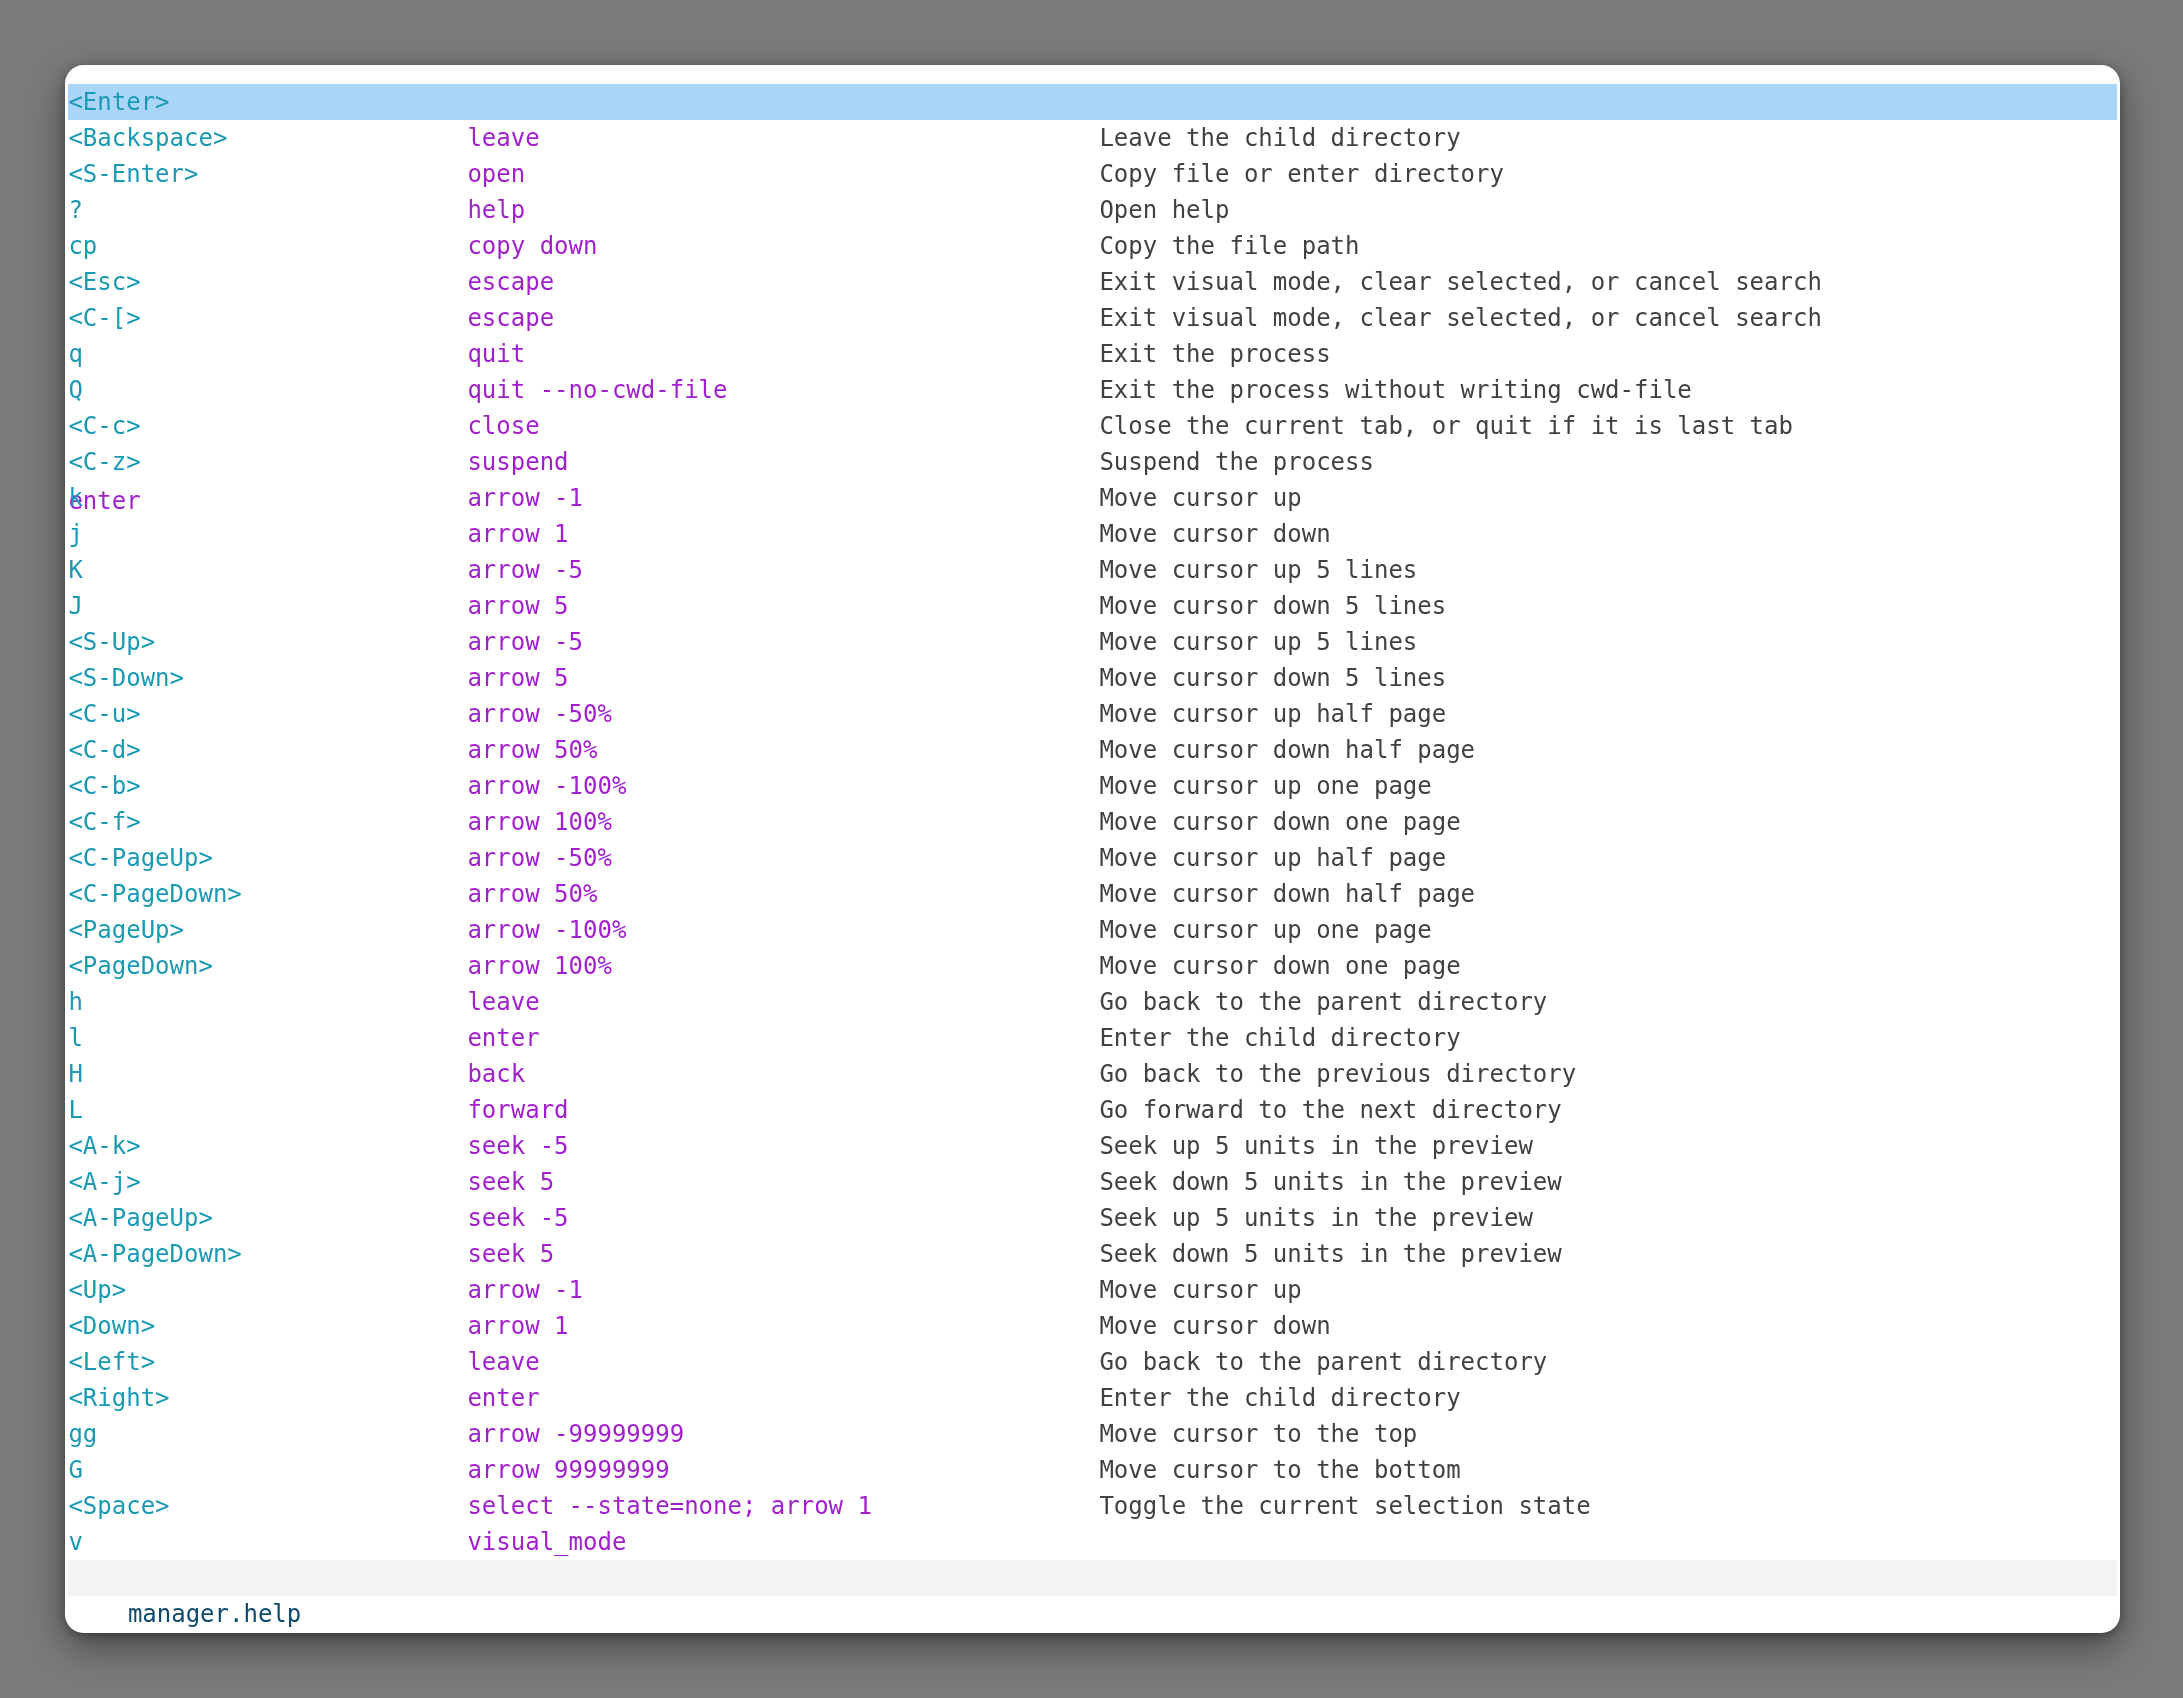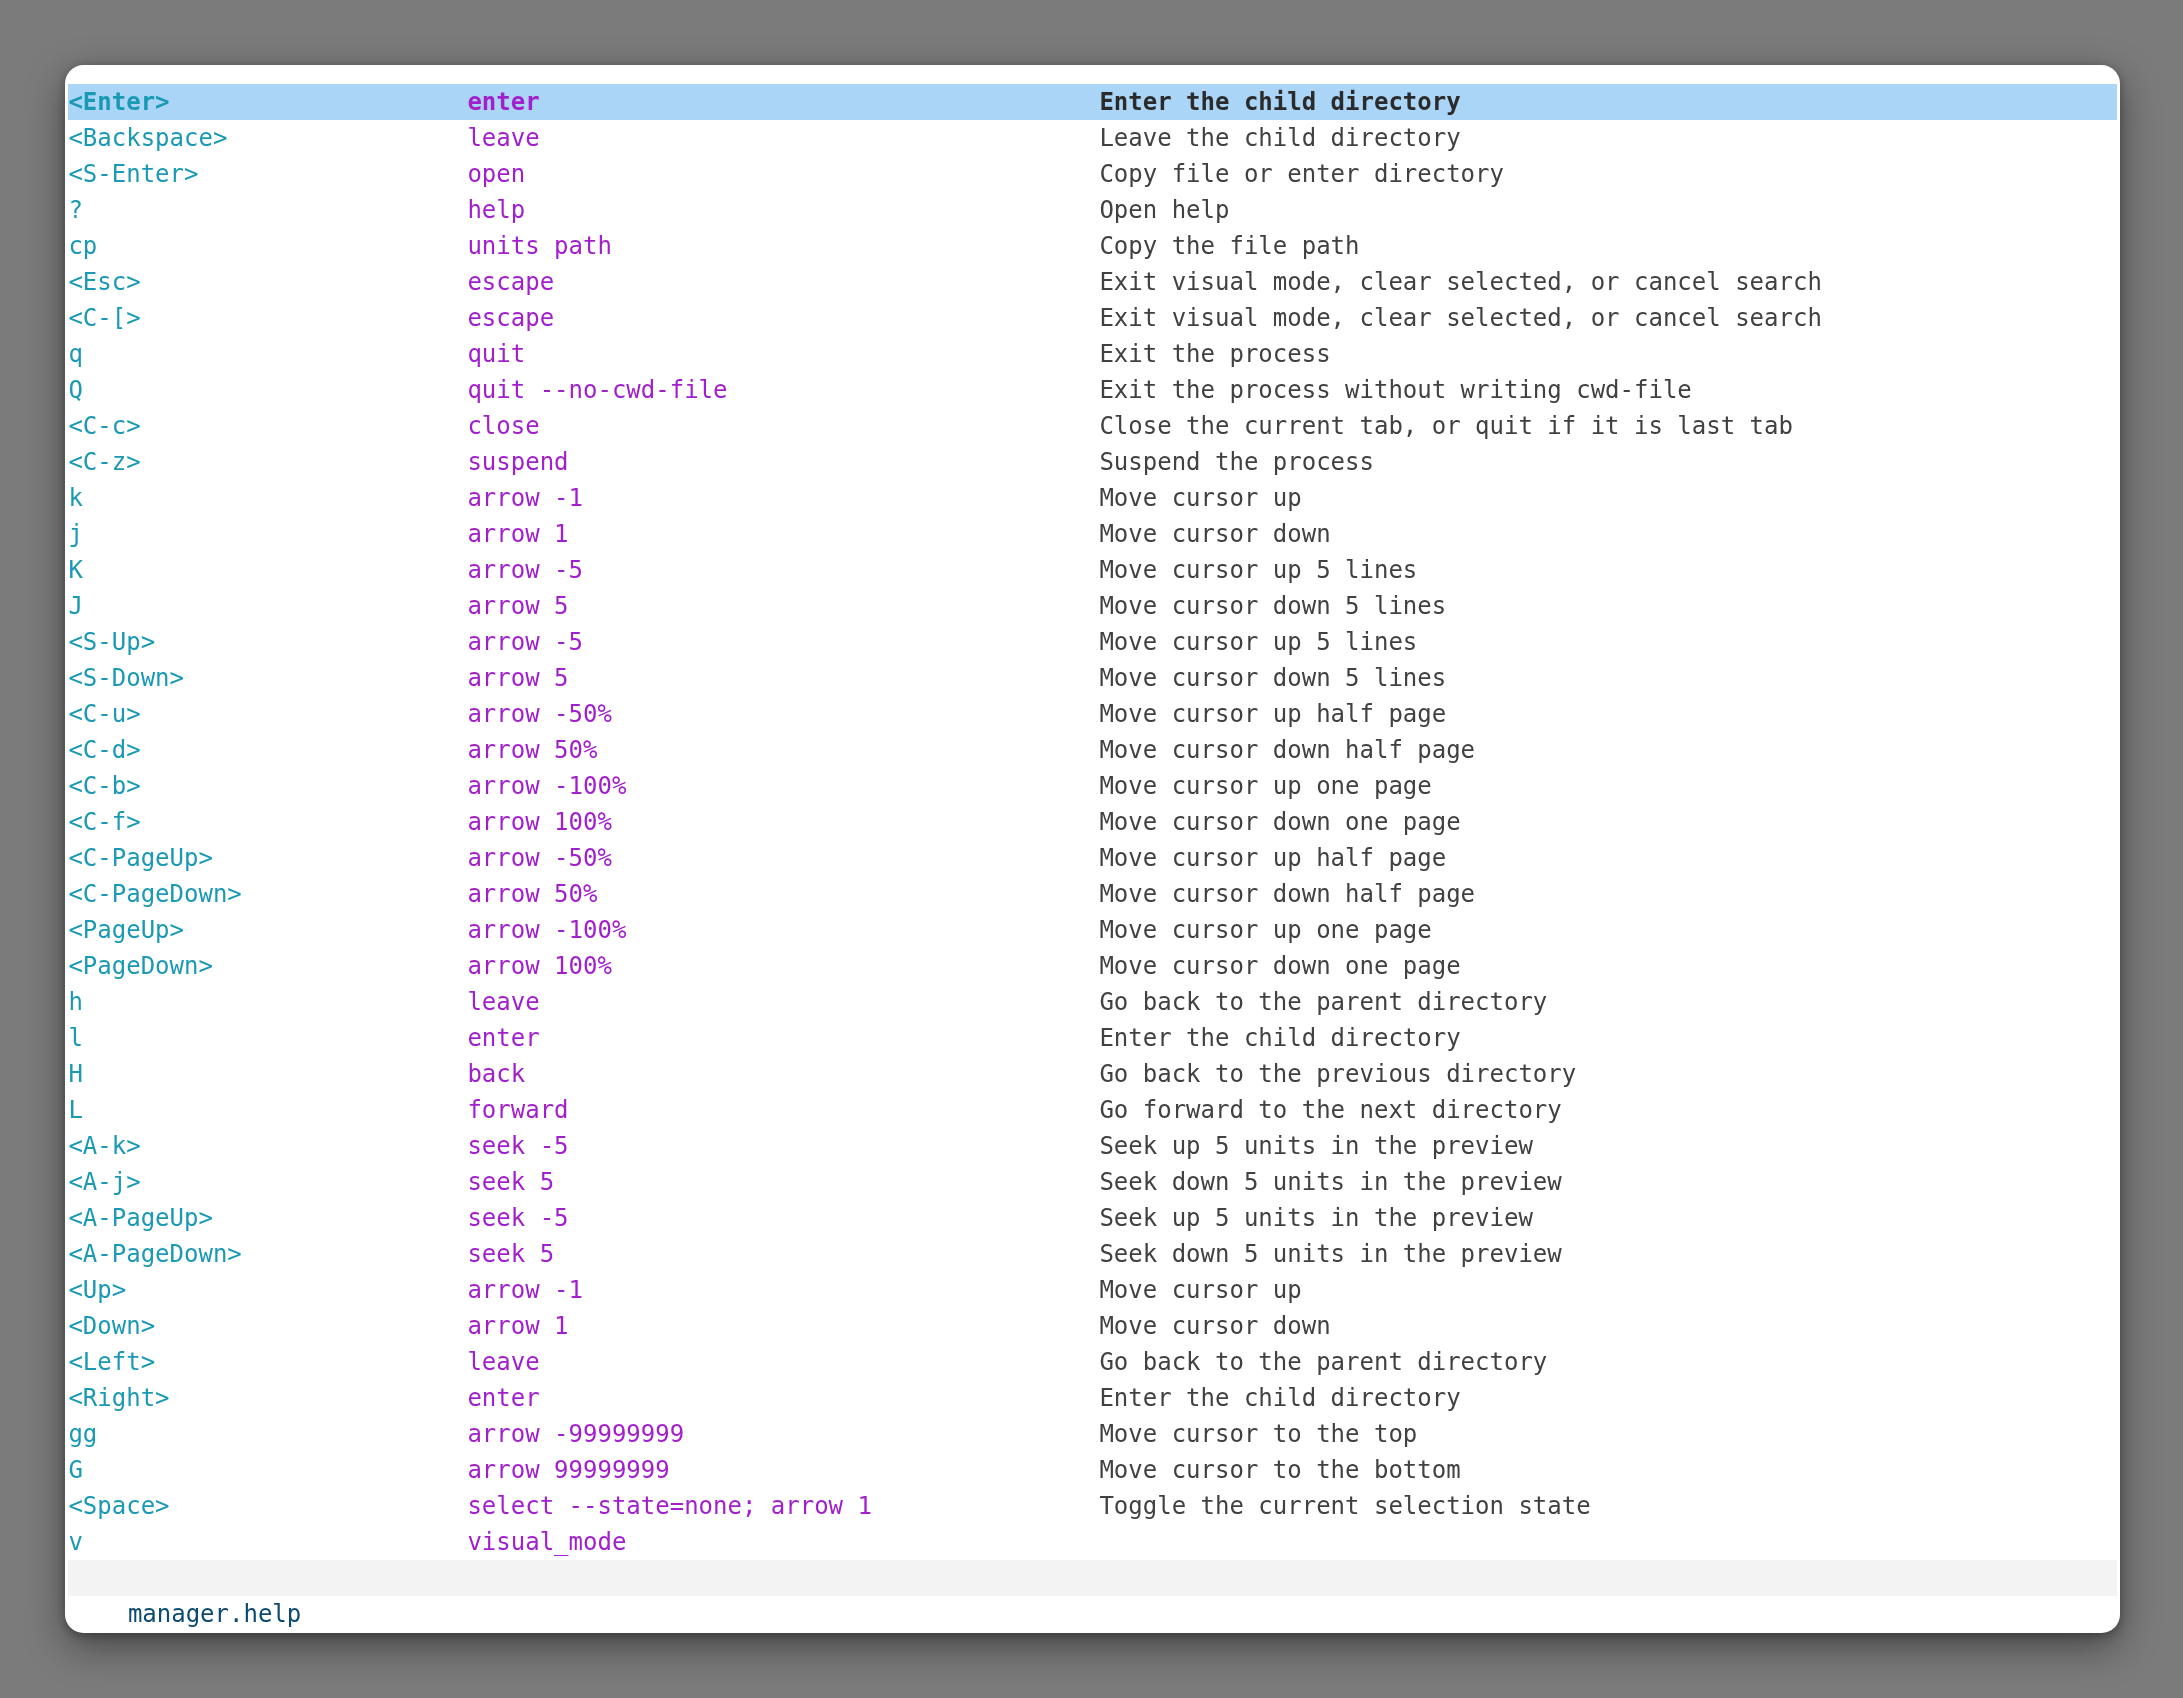--- a/index.html
+++ b/index.html
@@ -32,21 +32,22 @@
   }
   .keybind-row {
     display: flex;
     height: 36px;
     line-height: 36px;
     font-size: 24px;
     white-space: pre;
   }
   .keybind-row.selected {
     background: #aad5f7;
-    font-weight: 700;
+    font-weight: 400;
+    flex-direction: column;
   }
   .col-key {
     width: 399px;
     flex: 0 0 399px;
     color: #1a99b5;
     overflow: hidden;
   }
   .col-cmd {
     width: 632px;
     flex: 0 0 632px;
@@ -96,21 +97,21 @@
   </div>
 
   <div class="keybind-row">
     <span class="col-key">?</span>
     <span class="col-cmd">help</span>
     <span class="col-desc">Open help</span>
   </div>
 
   <div class="keybind-row">
     <span class="col-key">cp</span>
-    <span class="col-cmd">units path</span>
+    <span class="col-cmd">copy down</span>
     <span class="col-desc">Copy the file path</span>
   </div>
 
   <div class="keybind-row">
     <span class="col-key">&lt;Esc&gt;</span>
     <span class="col-cmd">escape</span>
     <span class="col-desc">Exit visual mode, clear selected, or cancel search</span>
   </div>
 
   <div class="keybind-row">

